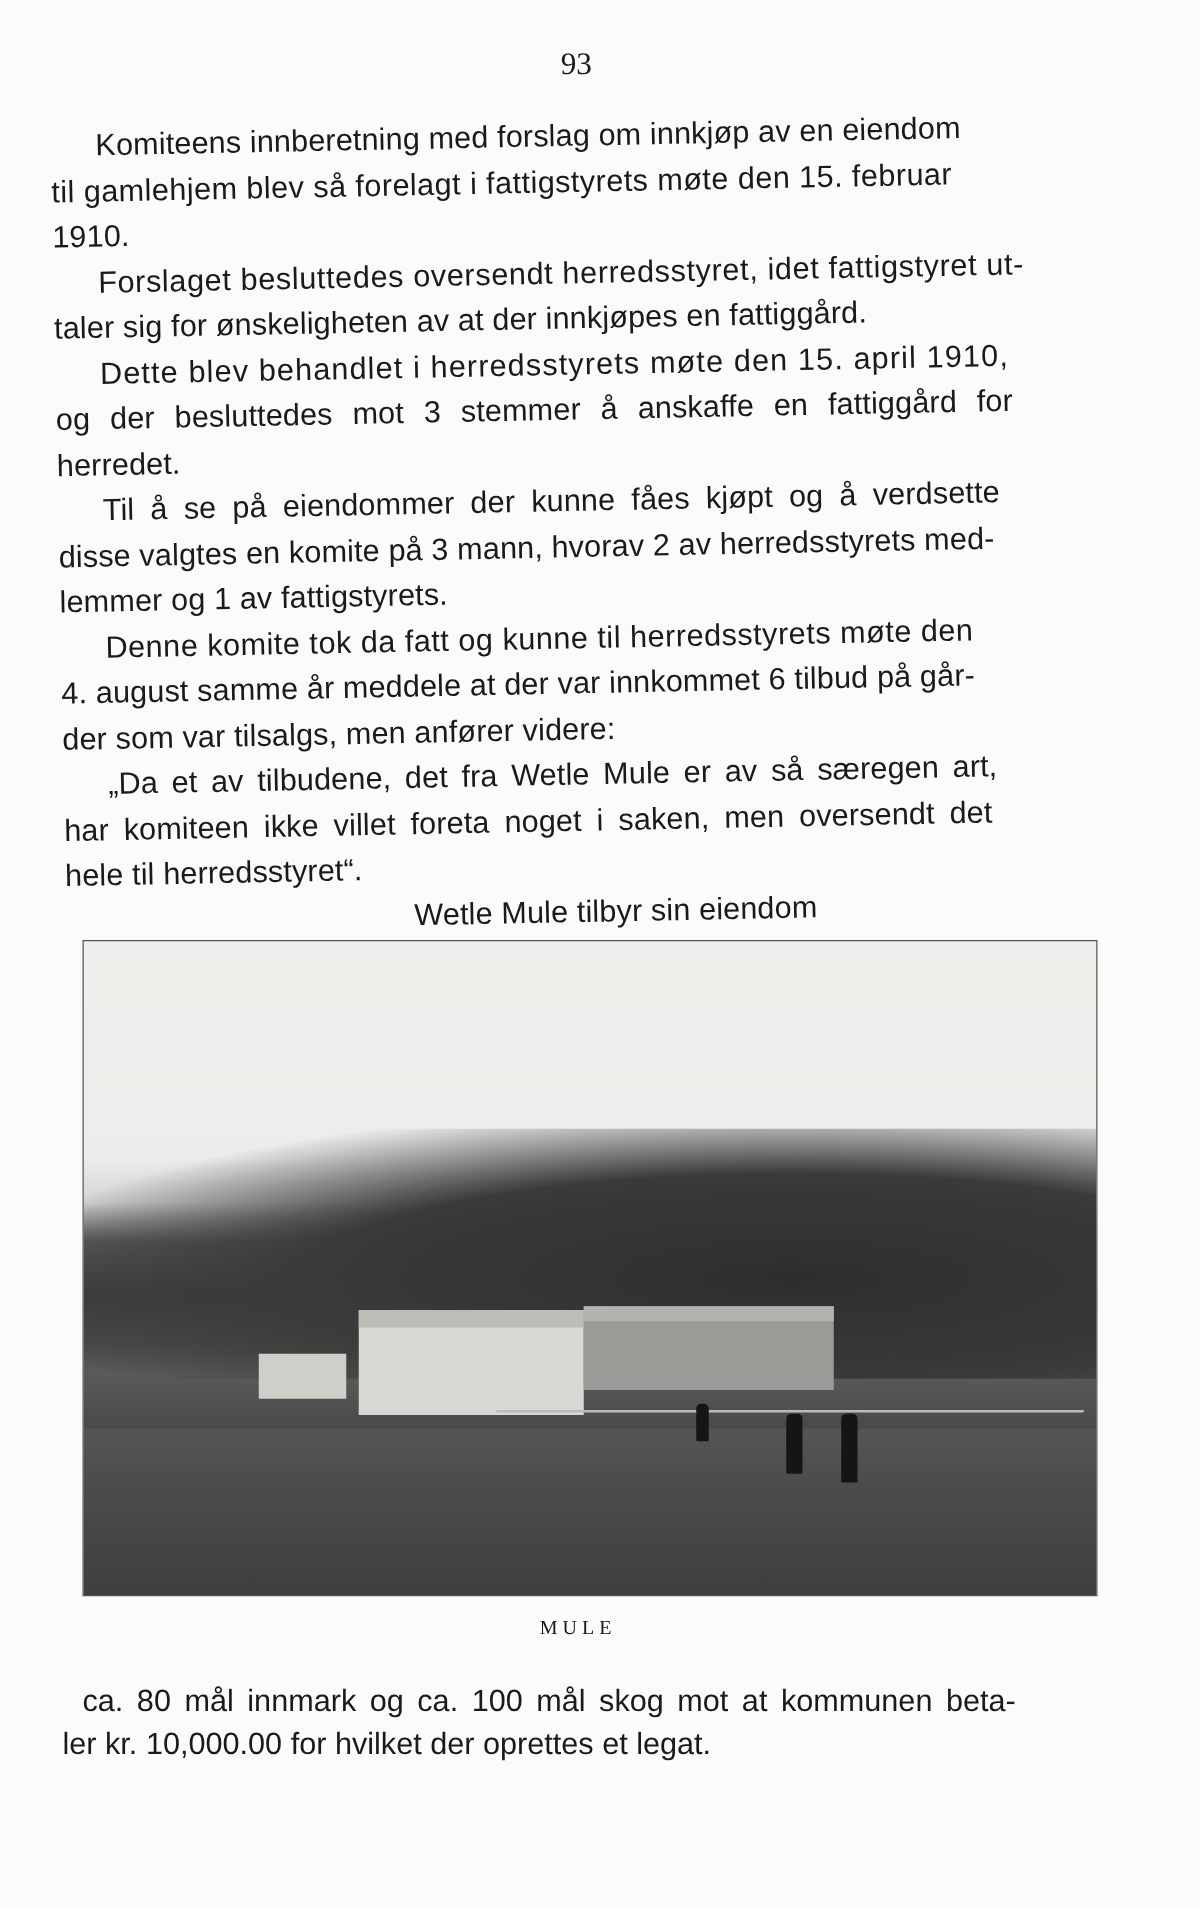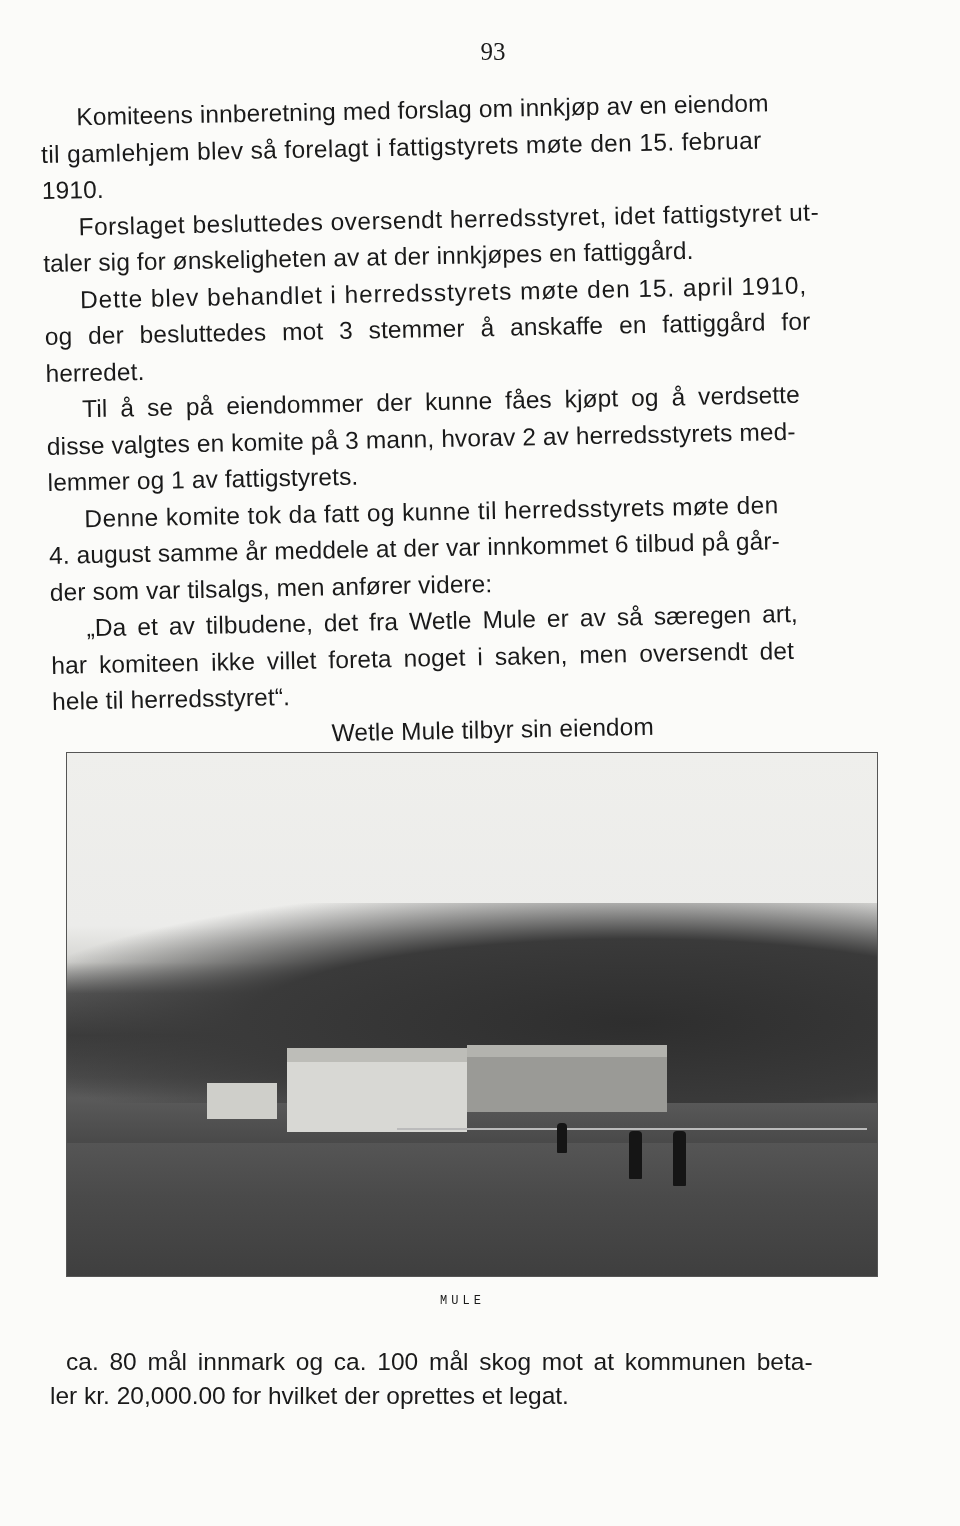--- a/index.html
+++ b/index.html
@@ -8,21 +8,20 @@
     background: #fbfbf9;
     font-family: "Liberation Sans Narrow", "Liberation Sans", sans-serif;
     color: #1a1a1a;
     position: relative;
   }
   .page-number {
     position: absolute; left: 0; width: 922px; top: 38px;
     text-align: center;
     font-family: "Liberation Serif", serif;
     font-size: 25px;
-    margin-left: 32px;
   }
   .textblock {
     position: absolute; left: 40px; top: 100px; width: 850px;
     font-size: 24.5px;
     line-height: 36.5px;
     letter-spacing: 0.1px;
     transform: rotate(-1.15deg);
     transform-origin: left top;
   }
   .textblock p { margin: 0; text-align: justify; }
@@ -61,22 +60,22 @@
   .photo .field {
     position: absolute; left: 0; right: 0; top: 390px; bottom: 0;
     background: linear-gradient(to bottom, #555 0%, #4a4a4a 40%, #3f3f3f 100%);
   }
   .photo .person {
     position: absolute; width: 10px; background: #151515; border-radius: 4px 4px 1px 1px;
   }
   .caption {
     position: absolute; left: 0; width: 925px; top: 1294px;
     text-align: center;
-    font-family: Liberation Mono, monospace;
-    font-size: 12px; letter-spacing: 4px;
+    font-family: Liberation Serif, serif;
+    font-size: 16px; letter-spacing: 4px;
   }
   .bottomtext {
     position: absolute; left: 50px; top: 1345px; width: 842px;
     font-size: 24.5px; line-height: 34px;
   }
 </style>
 </head>
 <body>
 
 <div class="page-number">93</div>
@@ -123,14 +122,14 @@
   <div class="fence"></div>
   <div class="person" style="left:490px;top:370px;height:30px;"></div>
   <div class="person" style="left:562px;top:378px;height:48px;width:13px;"></div>
   <div class="person" style="left:606px;top:378px;height:55px;width:13px;"></div>
 </div>
 
 <div class="caption">MULE</div>
 
 <div class="bottomtext">
   <span class="line" style="word-spacing:4px;margin-left:16px;">ca. 80 mål innmark og ca. 100 mål skog mot at kommunen beta-</span>
-  <span class="line">ler kr. 20,000.00 for hvilket der oprettes et legat.</span>
+  <span class="line">ler kr. 10,000.00 for hvilket der oprettes et legat.</span>
 </div>
 
 </body></html>

